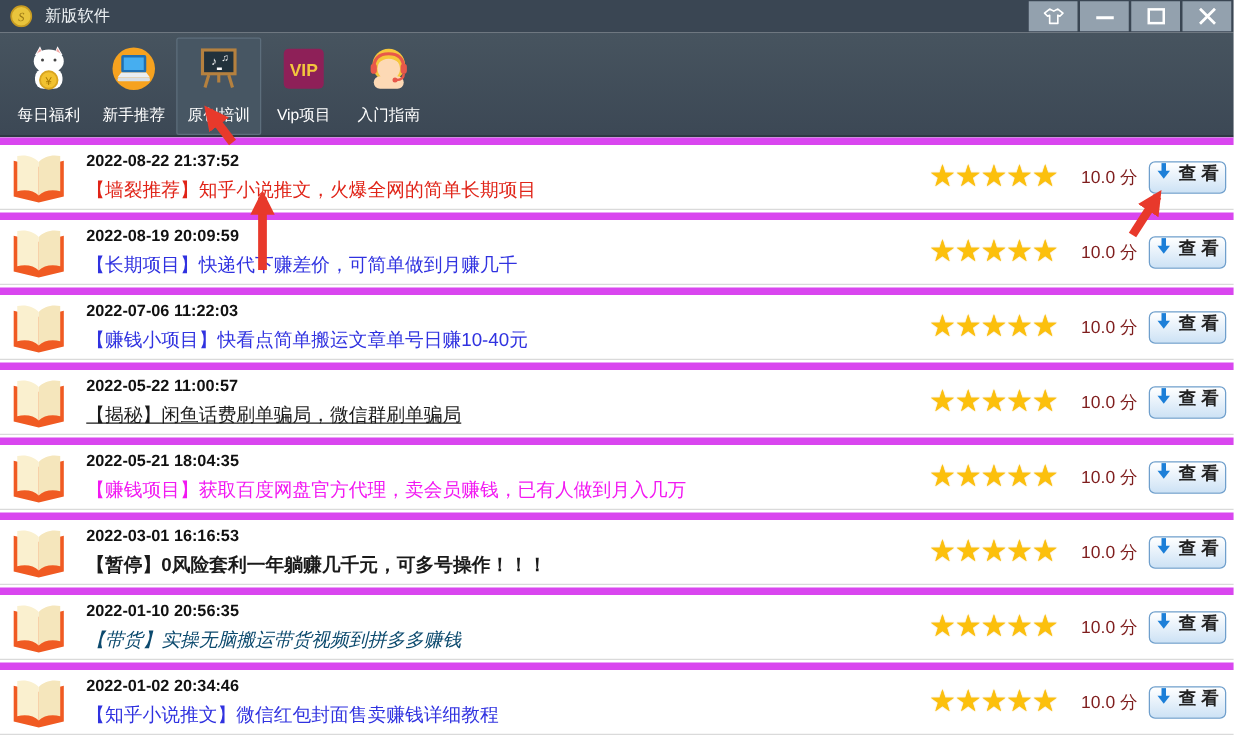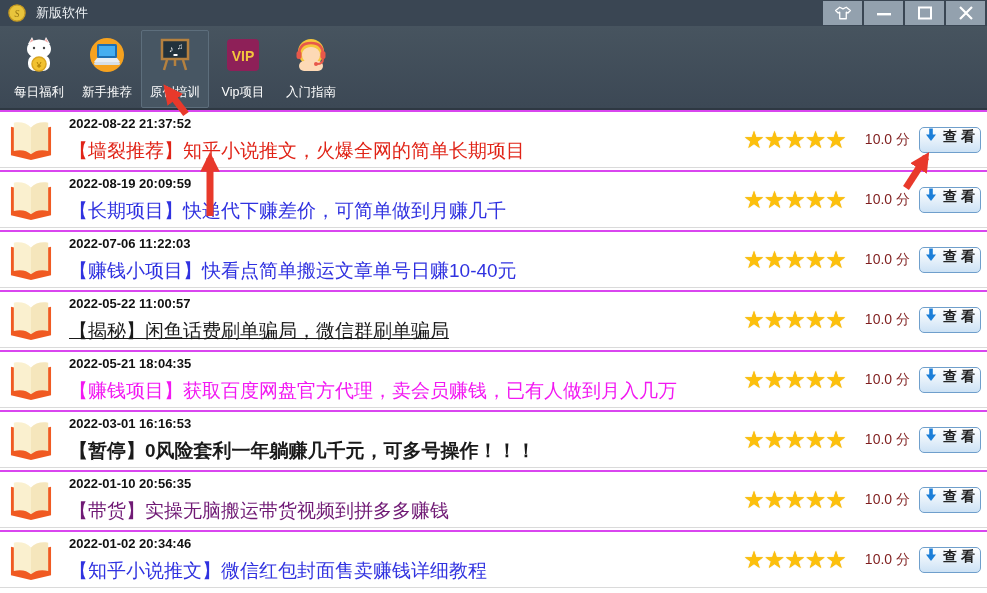--- a/index.html
+++ b/index.html
@@ -15,25 +15,25 @@
   .win-controls { position:absolute; top:1px; right:2px; display:flex; gap:2px; }
   .win-btn { width:39px; height:24px; background:#93a1ae; display:flex; align-items:center; justify-content:center; cursor:default; }
   
   .toolbar { height:84px; background:linear-gradient(#47545f,#3c4855); border-bottom:2px solid #2e3842; display:flex; padding:4px 0 0 5px; }
   .tb-item { width:68px; display:flex; flex-direction:column; align-items:center; padding-top:4px; border:1px solid transparent; border-radius:2px; }
   .tb-item.selected { background:#475663; border:1px solid #5d6e7c; }
   .tb-icon { width:40px; height:40px; }
   .tb-label { color:#fff; font-size:12.5px; margin-top:9px; white-space:nowrap;text-align:right; }
   
   .list { padding:0; }
-  .row { height:58px; margin-bottom:2px; background:#fff; border-top:2px solid #d946ef; border-bottom:1px solid #dadada; display:flex; align-items:center; }
+  .row { height:58px; margin-bottom:2px; background:#fff; border-top:6px solid #d946ef; border-bottom:1px solid #dadada; display:flex; align-items:center; }
   .book { width:46px; height:42px; margin-left:8px; flex:0 0 auto; }
   .row-main { margin-left:15px; display:flex; flex-direction:column; justify-content:center; }
   .time { font-size:13px; font-weight:bold; color:#111; }
-  .title { font-size:19px; margin-top:7px; white-space:nowrap; }
+  .title { font-size:15px; margin-top:7px; white-space:nowrap; }
   .right { margin-left:auto; display:flex; align-items:center; padding-right:6px; }
   .stars { font-size:24px; line-height:22px; color:#fcc00c; letter-spacing:-1px;
            text-shadow:0 0 1px #e9a70a; white-space:nowrap; }
   .score { font-size:14px; color:#7f1d1d; margin:0 9px 0 19px; white-space:nowrap; }
   .view-btn { width:62px; height:26px; border:1px solid #6f9fcc; border-radius:5px;
               background:linear-gradient(#ffffff,#cde2f5); display:flex; align-items:flex-start;
               justify-content:center; gap:6px; font-size:14px; font-weight:bold; color:#222; cursor:pointer; }
   
   .annot { position:absolute; left:0; top:0; width:987px; height:593px; pointer-events:none; z-index:60; }
 </style>
@@ -279,21 +279,21 @@
   </div>
 
   <div class="row">
     <svg class="book" viewBox="0 0 48 44">
       <path d="M3,8 L24,13 L45,8 L45,38 L24,43 L3,38 Z" fill="#f05a22"></path>
       <path d="M6,4 C13,2.5 20,4.5 24,9 L24,37 C20,33 13,31.5 6,33.5 Z" fill="#faf0cf"></path>
       <path d="M42,4 C35,2.5 28,4.5 24,9 L24,37 C28,33 35,31.5 42,33.5 Z" fill="#f5e6bc"></path>
     </svg>
     <div class="row-main">
       <span class="time">2022-01-10 20:56:35</span>
-      <span class="title" style="color: #701a75;">【带货】实操无脑搬运带货视频到拼多多赚钱</span>
+      <span class="title" style="color: #0c4a6e; font-style: italic;">【带货】实操无脑搬运带货视频到拼多多赚钱</span>
     </div>
     <div class="right">
       <span class="stars">★★★★★</span>
       <span class="score">10.0 分</span>
       <div class="view-btn">
         <svg width="12" height="14" viewBox="0 0 12 14">
           <rect x="4.2" y="0.5" width="3.6" height="6.5" fill="#1c7fd8"></rect>
           <polygon points="1,6.5 11,6.5 6,13" fill="#1c7fd8"></polygon>
         </svg>
         <span>查 看</span>

